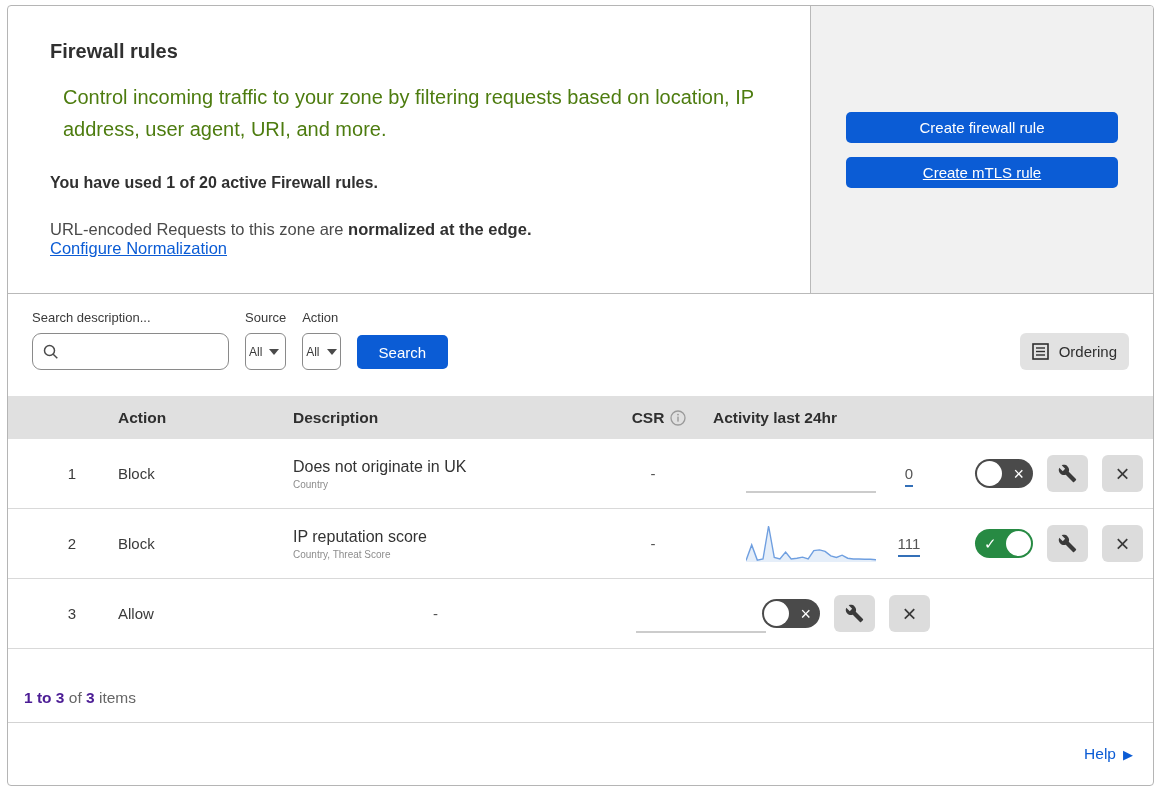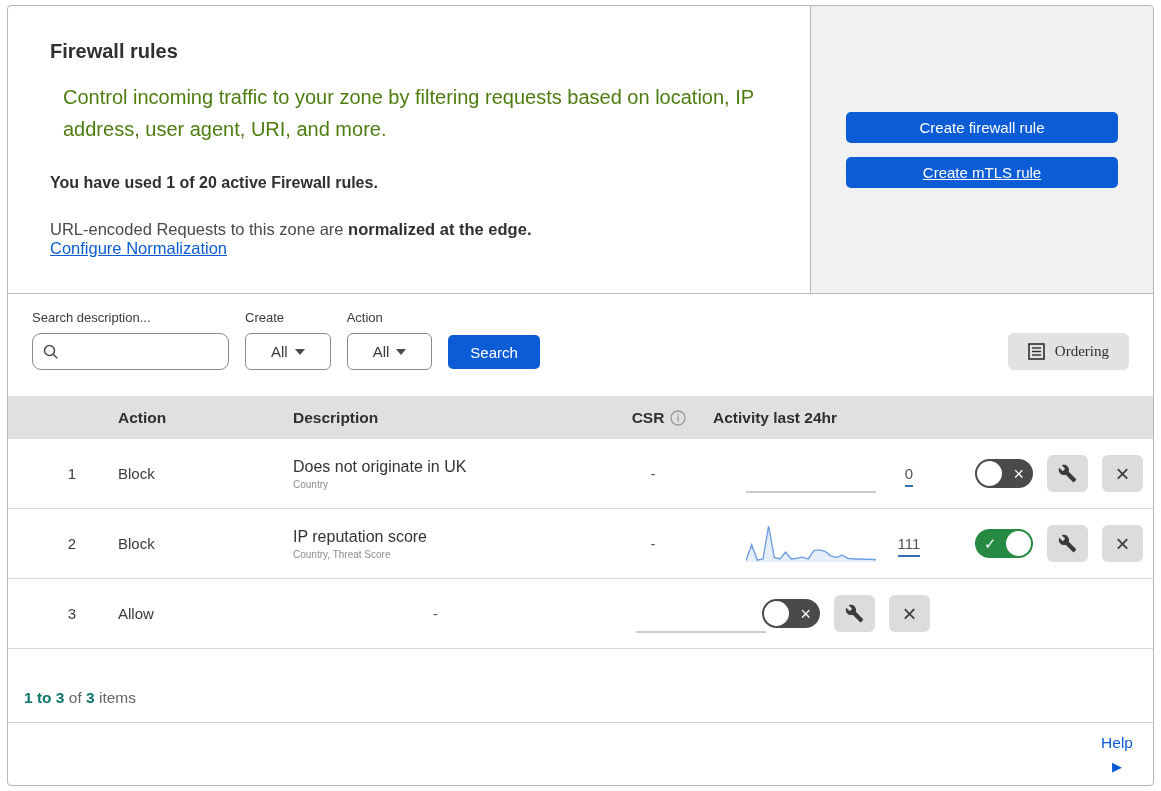--- a/index.html
+++ b/index.html
@@ -18,24 +18,24 @@
   .norm-link { display:inline-block; font-size:16.5px; text-decoration:underline; cursor:pointer; }
   .side-panel { width:343px; background:#f1f1f1; border-left:1px solid #b9b9b9; display:flex; flex-direction:column; justify-content:center; align-items:center; gap:14px; }
   .btn-primary { width:272px; height:31px; border:none; border-radius:5px; color:#ffffff; font-size:15px; font-family:"Liberation Sans",sans-serif; cursor:pointer; }
 
   
   .filterbar { display:flex; align-items:flex-end; padding:16px 24px 26px 24px; gap:16px; }
   .fgroup { display:flex; flex-direction:column; gap:8px; }
   .fgroup .flabel { font-size:13px; color:#3a3a3a; }
   .search-box { width:197px; height:37px; border:1px solid #8a8a8a; border-radius:9px; display:flex; align-items:center; padding:0 10px; gap:8px; background:#fff; }
   .search-box input { border:none; outline:none; flex:1; font-size:15px; font-family:"Liberation Sans",sans-serif; background:transparent; }
-  .dropdown { height:37px; border:1px solid #8a8a8a; border-radius:6px; background:#fff; display:flex; align-items:center; gap:7px; padding:0 25px; font-size:15px; cursor:pointer; }
+  .dropdown { height:37px; border:1px solid #8a8a8a; border-radius:6px; background:#fff; display:flex; align-items:center; gap:7px; padding:0 3px; font-size:12px; cursor:pointer; }
   .caret { width:0; height:0; border-left:5px solid transparent; border-right:5px solid transparent; border-top:6px solid #4a4a4a; }
   .btn-search { height:34px; padding:0 22px; border:none; border-radius:5px; color:#fff; font-size:15px; font-family:"Liberation Sans",sans-serif; cursor:pointer; margin-bottom:1px; }
-  .btn-ordering { margin-left:auto; height:37px; padding:0 20px; background:#e2e2e2; border:none; border-radius:6px; display:flex; align-items:center; gap:10px; font-size:15px; color:#2f2f2f; font-family:Liberation Serif, serif; cursor:pointer; }
+  .btn-ordering { margin-left:auto; height:37px; padding:0 12px; background:#e2e2e2; border:none; border-radius:6px; display:flex; align-items:center; gap:10px; font-size:15px; color:#2f2f2f; font-family:Liberation Sans, sans-serif; cursor:pointer; }
 
   
   .tgrid { display:grid; grid-template-columns:90px 175px 325px 110px 170px 62px 1fr; align-items:center; }
   .thead { background:#e0e0e0; height:43px; font-size:15.5px; font-weight:600; color:#2f2f2f; }
   .thead .col-action { padding-left:20px; }
   .thead .col-desc { padding-left:20px; }
   .thead .col-csr { justify-self:center; display:flex; align-items:center; gap:6px;margin-left:12px; }
   .thead .col-activity { padding-left:5px; }
   .trow { height:70px; border-bottom:1px solid #d9d9d9; font-size:15px; }
   .cell-index { text-align:right; padding-right:22px; color:#3a3a3a; }
@@ -57,21 +57,21 @@
   .toggle.off .knob { left:2px; }
   .toggle.off .tglyph { right:9px; font-size:18px; }
   .toggle.on .knob { right:2px; }
   .toggle.on .tglyph { left:9px; }
 
   .icon-btn { width:41px; height:37px; background:#dcdcdc; border:none; border-radius:6px; display:flex; align-items:center; justify-content:center; cursor:pointer; color:#3a3a3a; flex:none; }
   .icon-btn .xchar { font-size:24px; font-weight:400; color:#3a3a3a; line-height:1; }
 
   
   .tfooter { height:74px; border-bottom:1px solid #d3d3d3; display:flex; align-items:flex-end; padding:0 0 15px 16px; font-size:15.5px; color:#666; }
-  .tfooter b { color:#0f766e; }
+  .tfooter b { color:#4c1d95; }
   .tfooter span { white-space:pre; }
   .helpbar { flex:1; display:flex; align-items:center; justify-content:flex-end; padding-right:20px; }
   .help-link { font-size:15.5px; display:flex; align-items:center; gap:7px; cursor:pointer; }
   .help-arrow { font-size:13px; }
 
   svg { display:block; }
 </style>
 </head>
 <body>
 
@@ -98,21 +98,21 @@
         <span>
           <svg width="16" height="16" viewBox="0 0 16 16">
               <circle cx="6.5" cy="6.5" r="5" fill="none" stroke="#4a4a4a" stroke-width="1.5"></circle>
               <line x1="10.2" y1="10.2" x2="14.3" y2="14.3" stroke="#4a4a4a" stroke-width="1.5"></line>
             </svg>
         </span>
         <input type="text" style="">
       </div>
     </div>
     <div class="fgroup">
-      <span class="flabel">Create</span>
+      <span class="flabel">Source</span>
       <div class="dropdown">
         <span>All</span>
         <span class="caret"></span>
       </div>
     </div>
     <div class="fgroup">
       <span class="flabel">Action</span>
       <div class="dropdown">
         <span>All</span>
         <span class="caret"></span>
@@ -248,19 +248,19 @@
           <span class="xchar">×</span>
         </button>
     </span>
   </div>
 
   <div class="tfooter">
     <span><b>1 to 3</b><span> of </span><b>3</b><span> items</span></span>
   </div>
 
   <div class="helpbar">
-    <a class="help-link" style="color: rgb(11, 92, 213); flex-direction: column;">
+    <a class="help-link" style="color: rgb(11, 92, 213);">
       <span>Help</span>
       <span class="help-arrow">▶</span>
     </a>
   </div>
 
 </div>
 
 </body></html>

